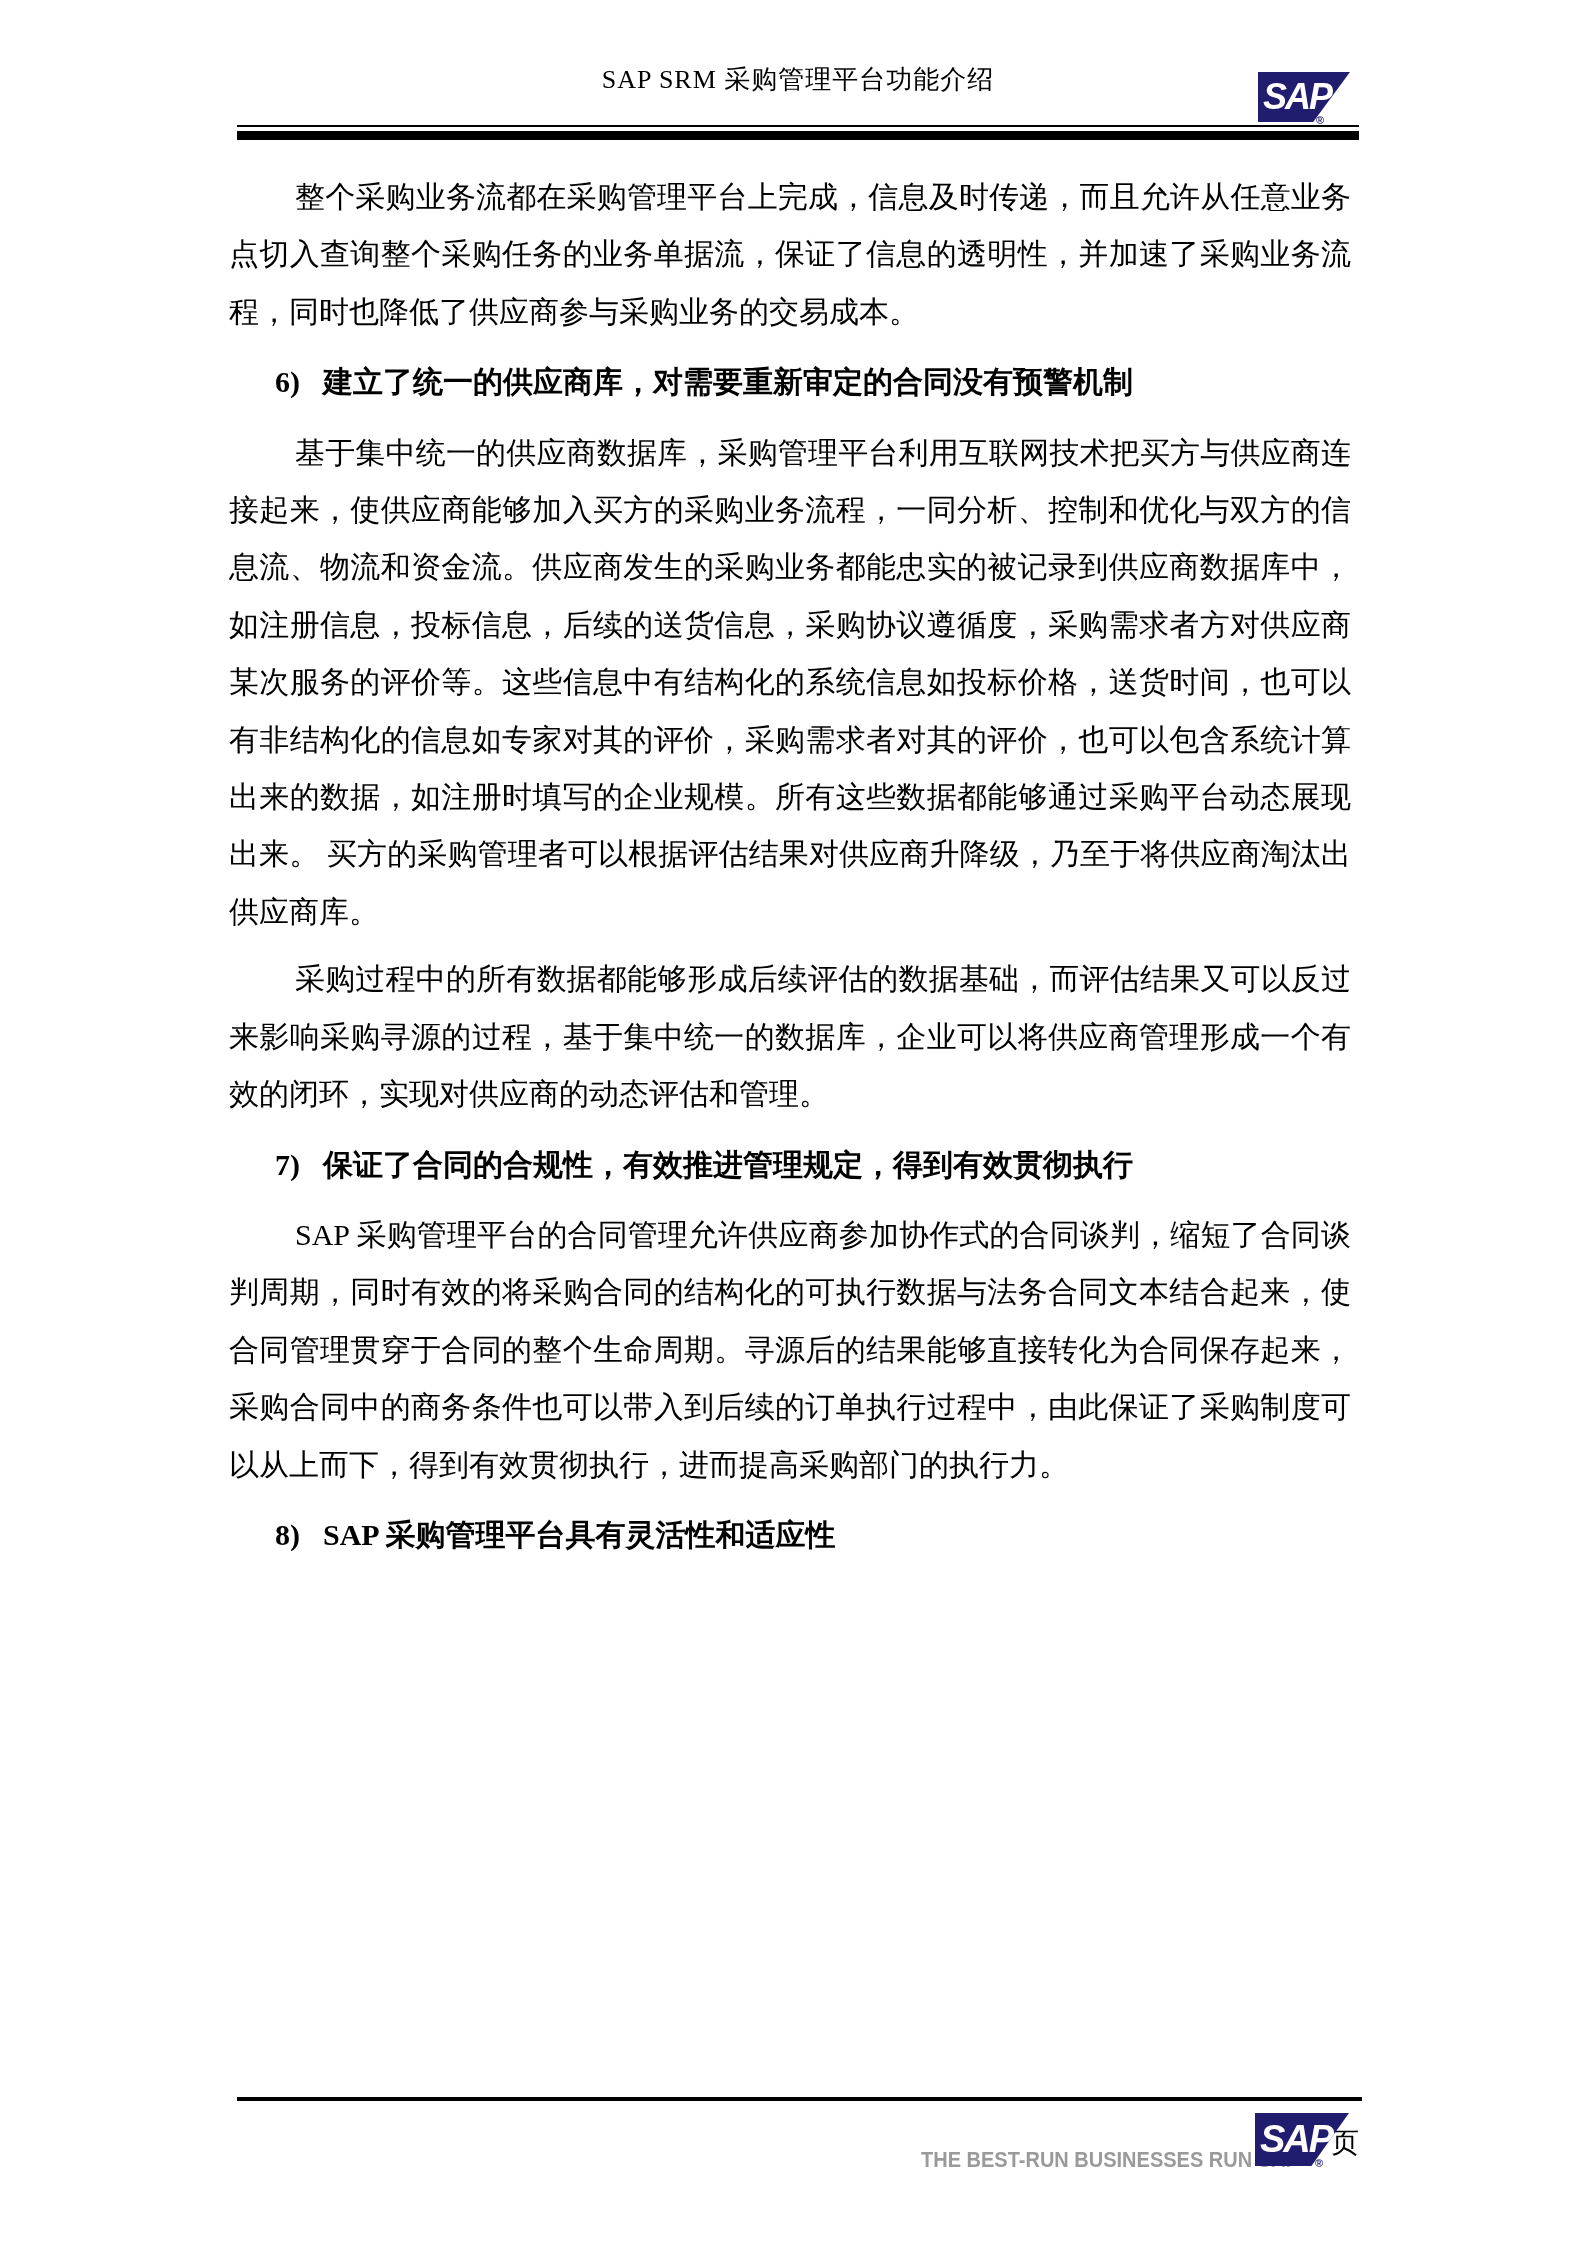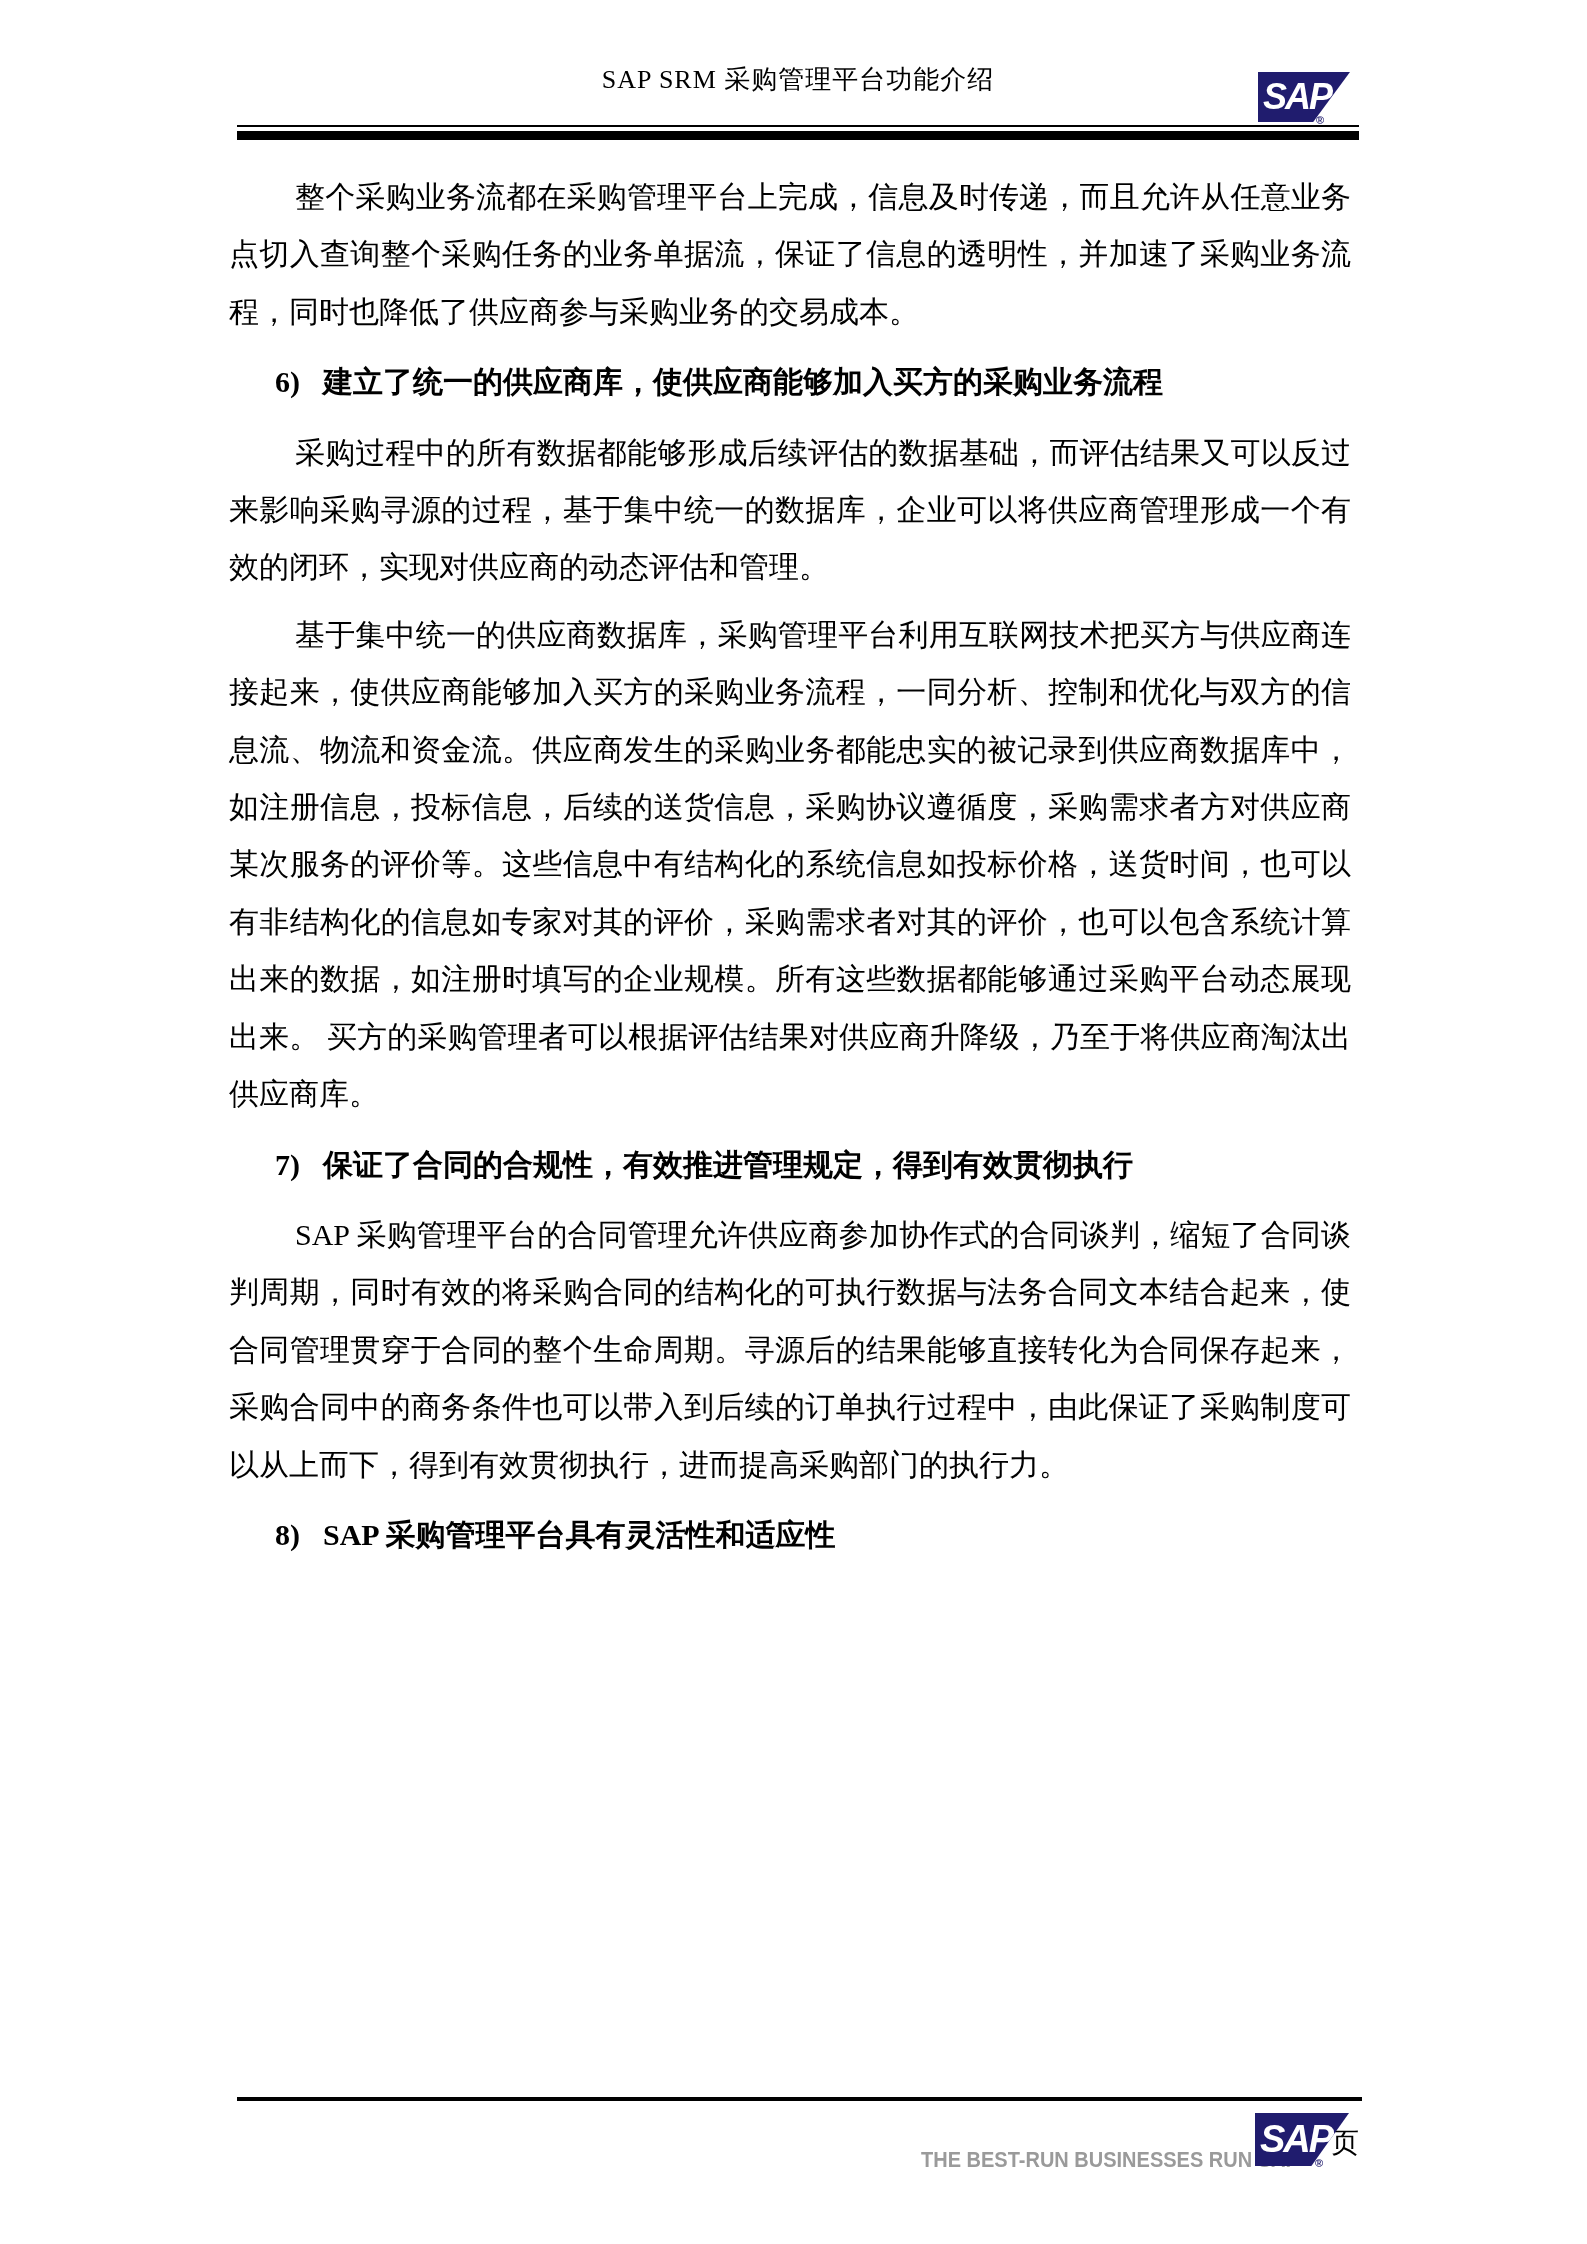--- a/index.html
+++ b/index.html
@@ -90,24 +90,24 @@
     <span class="reg">®</span>
   </div>
 
   <div class="header-rule-thin"></div>
   <div class="header-rule-thick"></div>
 
   <div class="doc-body">
     <p>整个采购业务流都在采购管理平台上完成，信息及时传递，而且允许从任意业务点切入查询整个采购任务的业务单据流，保证了信息的透明性，并加速了采购业务流程，同时也降低了供应商参与采购业务的交易成本。</p>
 
     <h2>
-      <span class="num">6)</span><span>建立了统一的供应商库，使供应商能够加入买方的采购业务流程</span>
+      <span class="num">6)</span><span>建立了统一的供应商库，对需要重新审定的合同没有预警机制</span>
     </h2>
+    <p>基于集中统一的供应商数据库，采购管理平台利用互联网技术把买方与供应商连接起来，使供应商能够加入买方的采购业务流程，一同分析、控制和优化与双方的信息流、物流和资金流。供应商发生的采购业务都能忠实的被记录到供应商数据库中，如注册信息，投标信息，后续的送货信息，采购协议遵循度，采购需求者方对供应商某次服务的评价等。这些信息中有结构化的系统信息如投标价格，送货时间，也可以有非结构化的信息如专家对其的评价，采购需求者对其的评价，也可以包含系统计算出来的数据，如注册时填写的企业规模。所有这些数据都能够通过采购平台动态展现出来。 买方的采购管理者可以根据评估结果对供应商升降级，乃至于将供应商淘汰出供应商库。</p>
     <p>采购过程中的所有数据都能够形成后续评估的数据基础，而评估结果又可以反过来影响采购寻源的过程，基于集中统一的数据库，企业可以将供应商管理形成一个有效的闭环，实现对供应商的动态评估和管理。</p>
-    <p>基于集中统一的供应商数据库，采购管理平台利用互联网技术把买方与供应商连接起来，使供应商能够加入买方的采购业务流程，一同分析、控制和优化与双方的信息流、物流和资金流。供应商发生的采购业务都能忠实的被记录到供应商数据库中，如注册信息，投标信息，后续的送货信息，采购协议遵循度，采购需求者方对供应商某次服务的评价等。这些信息中有结构化的系统信息如投标价格，送货时间，也可以有非结构化的信息如专家对其的评价，采购需求者对其的评价，也可以包含系统计算出来的数据，如注册时填写的企业规模。所有这些数据都能够通过采购平台动态展现出来。 买方的采购管理者可以根据评估结果对供应商升降级，乃至于将供应商淘汰出供应商库。</p>
 
     <h2>
       <span class="num">7)</span><span>保证了合同的合规性，有效推进管理规定，得到有效贯彻执行</span>
     </h2>
     <p>SAP 采购管理平台的合同管理允许供应商参加协作式的合同谈判，缩短了合同谈判周期，同时有效的将采购合同的结构化的可执行数据与法务合同文本结合起来，使合同管理贯穿于合同的整个生命周期。寻源后的结果能够直接转化为合同保存起来，采购合同中的商务条件也可以带入到后续的订单执行过程中，由此保证了采购制度可以从上而下，得到有效贯彻执行，进而提高采购部门的执行力。</p>
 
     <h2>
       <span class="num">8)</span><span>SAP 采购管理平台具有灵活性和适应性</span>
     </h2>
   </div>

